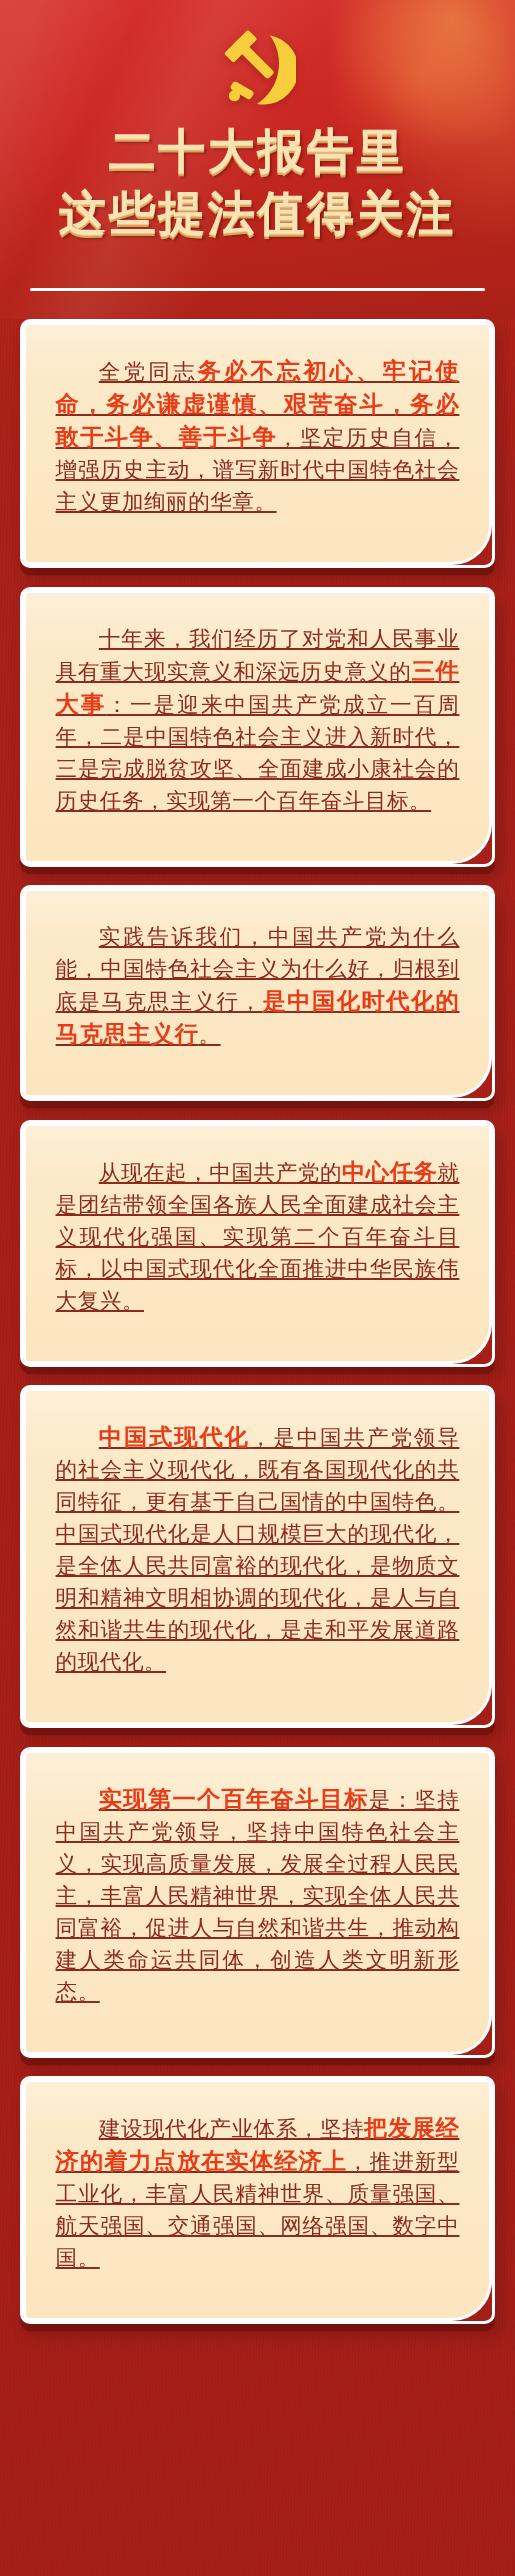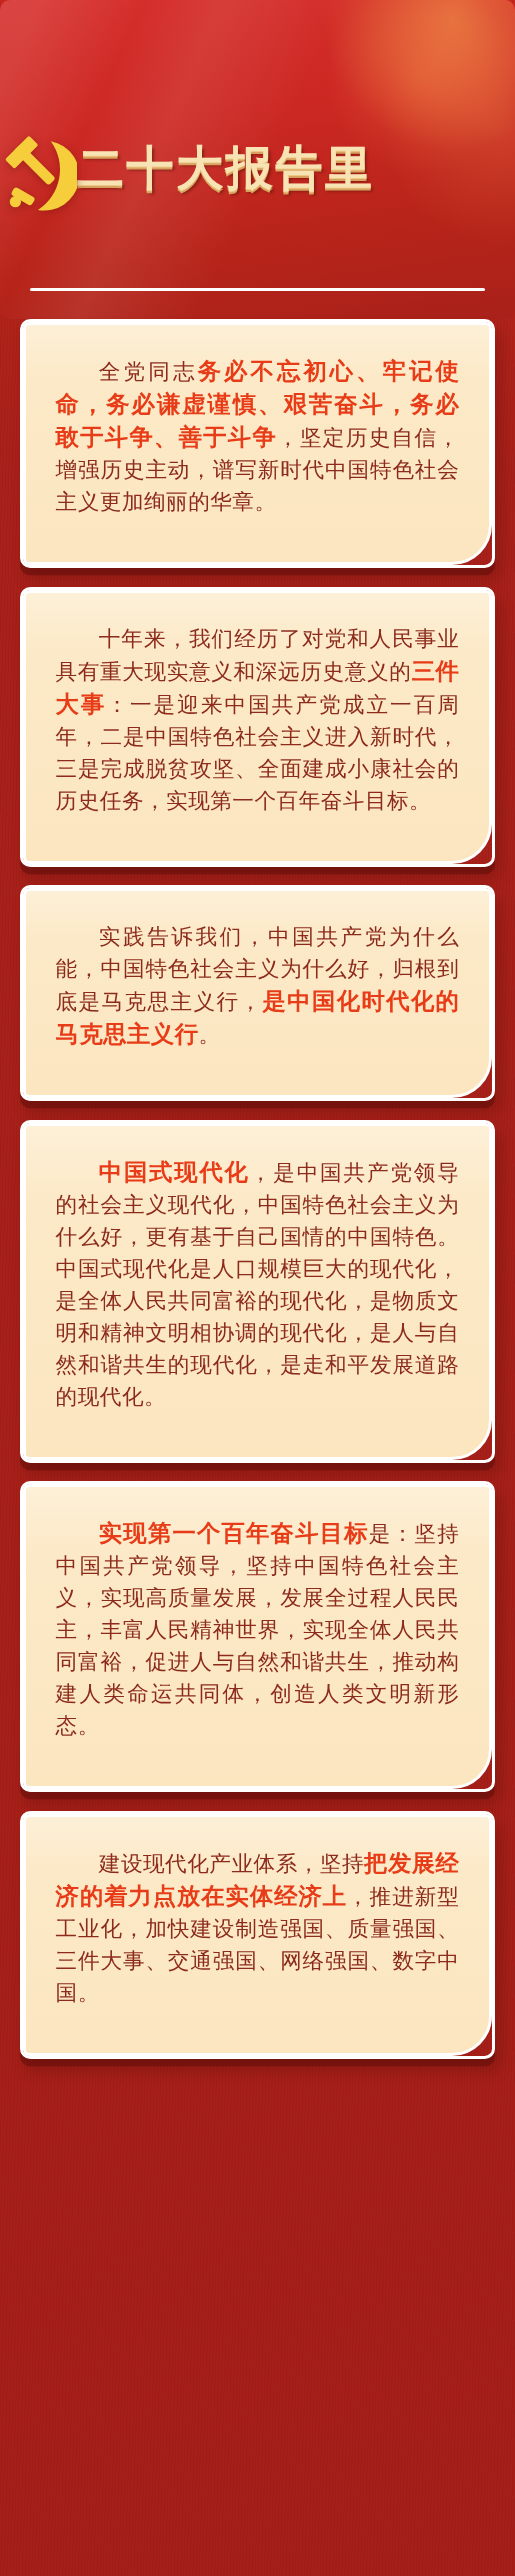--- a/index.html
+++ b/index.html
@@ -27,23 +27,22 @@
   
   .hero{
     position:relative;
     height:319px;
     background:
       radial-gradient(circle at 88% 6%, rgba(255,190,90,.45), rgba(255,190,90,0) 24%),
       radial-gradient(circle at 82% 24%, rgba(255,140,70,.28), rgba(255,140,70,0) 20%),
       radial-gradient(circle at 97% 40%, rgba(255,170,90,.20), rgba(255,170,90,0) 22%),
       linear-gradient(115deg, rgba(255,255,255,.10) 6%, rgba(255,255,255,0) 22%, rgba(255,255,255,.08) 34%, rgba(255,255,255,0) 52%),
       linear-gradient(172deg,#d62f2c 0%,#cc2823 38%,#b72419 72%,#a8211a 100%);
-    display:flex;align-items:center;
+    display:flex;flex-direction:column;align-items:center;
     z-index:1;
-    border-radius:10px;
   }
   .emblem{margin-top:30px;filter:drop-shadow(0 2.1px 4.1px rgba(120,20,10,.45));}
   .title{
     margin:15.5px 0 0 0;
     text-align:center;
     font-weight:900;
     line-height:1.18;
     letter-spacing:2.6px;
     color:#f8e3b5;
     text-shadow:0 1px 0 #ecc886, 0 2.6px 0 #d8a25e, 2.1px 4.1px 2.6px rgba(90,18,8,.55);
@@ -72,20 +71,21 @@
     padding:30px 30px 44px 30px;
   }
   .card-text{
     margin:0;
     font-size:21.6px;
     line-height:32px;
     letter-spacing:0.5px;
     text-indent:2em;
     text-align:justify;
     color:#8c2b1c;
+    text-decoration:underline;
   }
   .card-text .hl{
     color:#e73c17;
     font-weight:bold;
     font-size:1.08em;
   }
 </style>
 </head>
 <body>
 
@@ -98,20 +98,21 @@
         <circle cx="30" cy="128" r="11"></circle>
         <rect x="22" y="108" width="46" height="18" rx="6" transform="rotate(30 44 117)"></rect>
         <g transform="translate(62,50) rotate(-45)">
           <rect x="-34" y="-40" width="66" height="26" rx="4"></rect>
           <rect x="-10" y="-40" width="20" height="96" rx="6"></rect>
         </g>
       </g>
     </svg>
     <h1 class="title">
       <span class="t1">二十大报告里</span>
+      <span class="t2">这些提法值得关注</span>
     </h1>
     <div class="divider"></div>
   </header>
 
   <main class="card-list">
     <section class="card">
       <div class="card-inner">
         <p class="card-text"><span>全党同志</span><span class="hl">务必不忘初心、牢记使命，务必谦虚谨慎、艰苦奋斗，务必敢于斗争、善于斗争</span><span>，坚定历史自信，增强历史主动，谱写新时代中国特色社会主义更加绚丽的华章。</span></p>
       </div>
     </section>
@@ -121,36 +122,41 @@
         <p class="card-text"><span>十年来，我们经历了对党和人民事业具有重大现实意义和深远历史意义的</span><span class="hl">三件大事</span><span>：一是迎来中国共产党成立一百周年，二是中国特色社会主义进入新时代，三是完成脱贫攻坚、全面建成小康社会的历史任务，实现第一个百年奋斗目标。</span></p>
       </div>
     </section>
 
     <section class="card">
       <div class="card-inner">
         <p class="card-text"><span>实践告诉我们，中国共产党为什么能，中国特色社会主义为什么好，归根到底是马克思主义行，</span><span class="hl">是中国化时代化的马克思主义行</span><span>。</span></p>
       </div>
     </section>
 
+    <section class="card">
+      <div class="card-inner">
+        <p class="card-text"><span>从现在起，中国共产党的</span><span class="hl">中心任务</span><span>就是团结带领全国各族人民全面建成社会主义现代化强国、实现第二个百年奋斗目标，以中国式现代化全面推进中华民族伟大复兴。</span></p>
+      </div>
+    </section>
 
     <section class="card">
       <div class="card-inner">
-        <p class="card-text"><span class="hl">中国式现代化</span><span>，是中国共产党领导的社会主义现代化，中国特色社会主义为什么好，更有基于自己国情的中国特色。中国式现代化是人口规模巨大的现代化，是全体人民共同富裕的现代化，是物质文明和精神文明相协调的现代化，是人与自然和谐共生的现代化，是走和平发展道路的现代化。</span></p>
+        <p class="card-text"><span class="hl">中国式现代化</span><span>，是中国共产党领导的社会主义现代化，既有各国现代化的共同特征，更有基于自己国情的中国特色。中国式现代化是人口规模巨大的现代化，是全体人民共同富裕的现代化，是物质文明和精神文明相协调的现代化，是人与自然和谐共生的现代化，是走和平发展道路的现代化。</span></p>
       </div>
     </section>
 
     <section class="card">
       <div class="card-inner">
         <p class="card-text"><span class="hl">实现第一个百年奋斗目标</span><span>是：坚持中国共产党领导，坚持中国特色社会主义，实现高质量发展，发展全过程人民民主，丰富人民精神世界，实现全体人民共同富裕，促进人与自然和谐共生，推动构建人类命运共同体，创造人类文明新形态。</span></p>
       </div>
     </section>
 
 
     <section class="card">
       <div class="card-inner">
-        <p class="card-text"><span>建设现代化产业体系，坚持</span><span class="hl">把发展经济的着力点放在实体经济上</span><span>，推进新型工业化，加快建设制造强国、质量强国、三件大事、交通强国、网络强国、数字中国。</span></p>
+        <p class="card-text"><span>建设现代化产业体系，坚持</span><span class="hl">把发展经济的着力点放在实体经济上</span><span>，推进新型工业化，丰富人民精神世界、质量强国、航天强国、交通强国、网络强国、数字中国。</span></p>
       </div>
     </section>
 
   </main>
 
 </div>
 
 
 </body></html>

